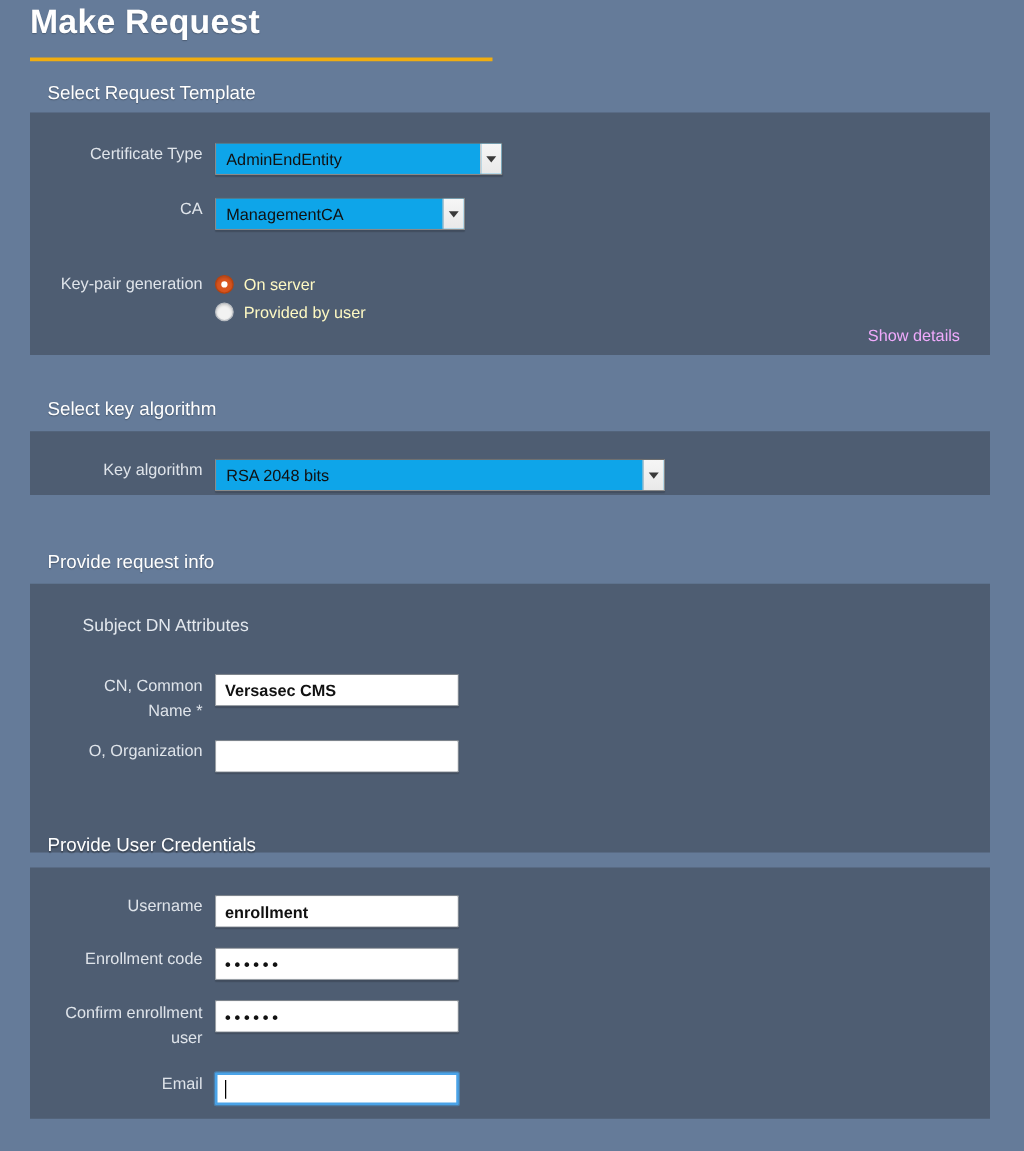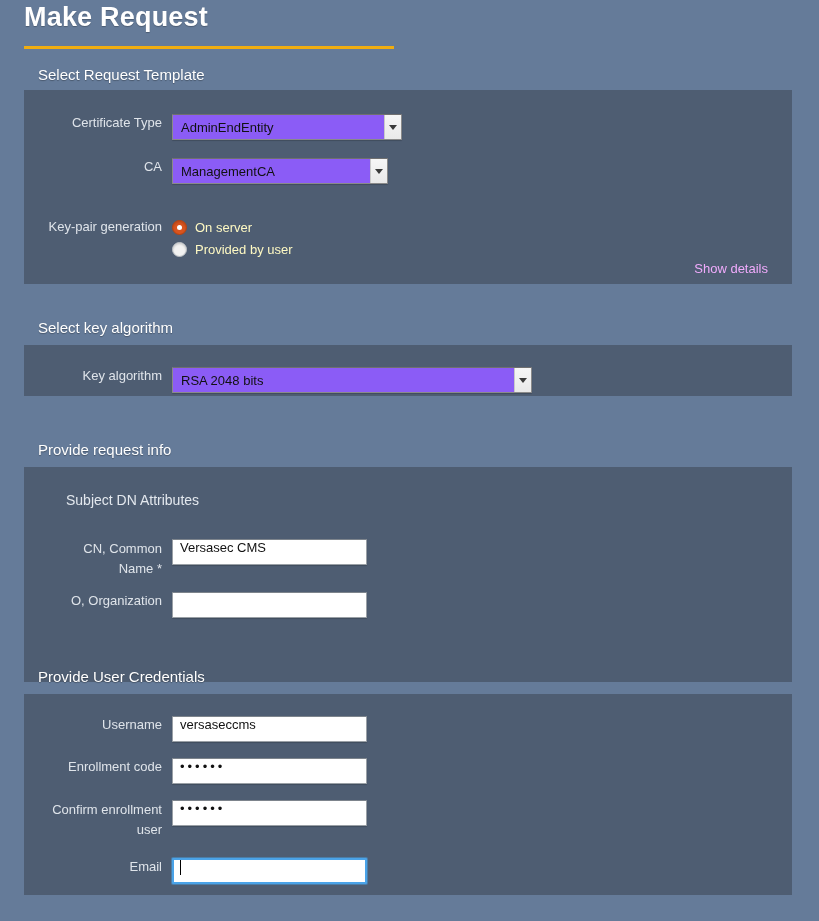--- a/index.html
+++ b/index.html
@@ -69,21 +69,21 @@
     position: absolute;
     left: 42px;
     font-size: 14px;
     color: #e3e8ee;
   }
 
   
   .select {
     position: relative;
     height: 26px;
-    background: #8b5cf6;
+    background: #0ea5e9;
     border: 1px solid #8a8a8a;
     border-top-color: #707070;
     border-radius: 1px;
     display: flex;
     align-items: center;
     font-size: 13px;
     color: #111111;
     padding-left: 8px;
     box-shadow: 0 1px 1px rgba(0,0,0,.18);
   }
@@ -106,25 +106,26 @@
 
   
   .text-input {
     width: 195px;
     height: 26px;
     background: #ffffff;
     border: 1px solid #9aa0a6;
     border-top-color: #7d848c;
     border-radius: 1px;
     display: flex;
-    align-items: flex-start;
+    align-items: center;
     padding-left: 7px;
     font-size: 13px;
     color: #111111;
     box-shadow: 0 1px 1px rgba(0,0,0,.18);
+    font-weight: bold;
   }
   .text-input.focused {
     border: 2px solid #4aa3e8;
     box-shadow: 0 0 0 1px rgba(74,163,232,.45);
     padding-left: 6px;
   }
   .dots { letter-spacing: 3px; font-size: 13px; color: #111; }
   .caret {
     display: inline-block;
     width: 1px;
@@ -183,21 +184,21 @@
       <div class="select" style="width:230px;">
         <span class="sel-value">AdminEndEntity</span>
         <span class="sel-arrow-box">
           <span class="tri-down"></span>
         </span>
       </div>
     </div>
 
     <div class="row" style="left:0px; top:68px;">
       <div class="field-label">CA</div>
-      <div class="select" style="width:216px;">
+      <div class="select" style="width:200px;">
         <span class="sel-value">ManagementCA</span>
         <span class="sel-arrow-box">
           <span class="tri-down"></span>
         </span>
       </div>
     </div>
 
     <div class="row" style="left:0px; top:128px;justify-content:space-between;">
       <div class="field-label">Key-pair generation</div>
       <div class="radio-group">
@@ -251,21 +252,21 @@
     </div>
   </div>
 
   <div class="section-heading" style="top:668px;">Provide User Credentials</div>
 
   <div class="panel" style="top:694px; height:201px;">
 
     <div class="row" style="left:0px; top:22px;">
       <div class="field-label">Username</div>
       <div class="text-input">
-        <span>versaseccms</span>
+        <span>enrollment</span>
       </div>
     </div>
 
     <div class="row" style="left:0px; top:64px;">
       <div class="field-label">Enrollment code</div>
       <div class="text-input">
         <span class="dots">••••••</span>
       </div>
     </div>
 

